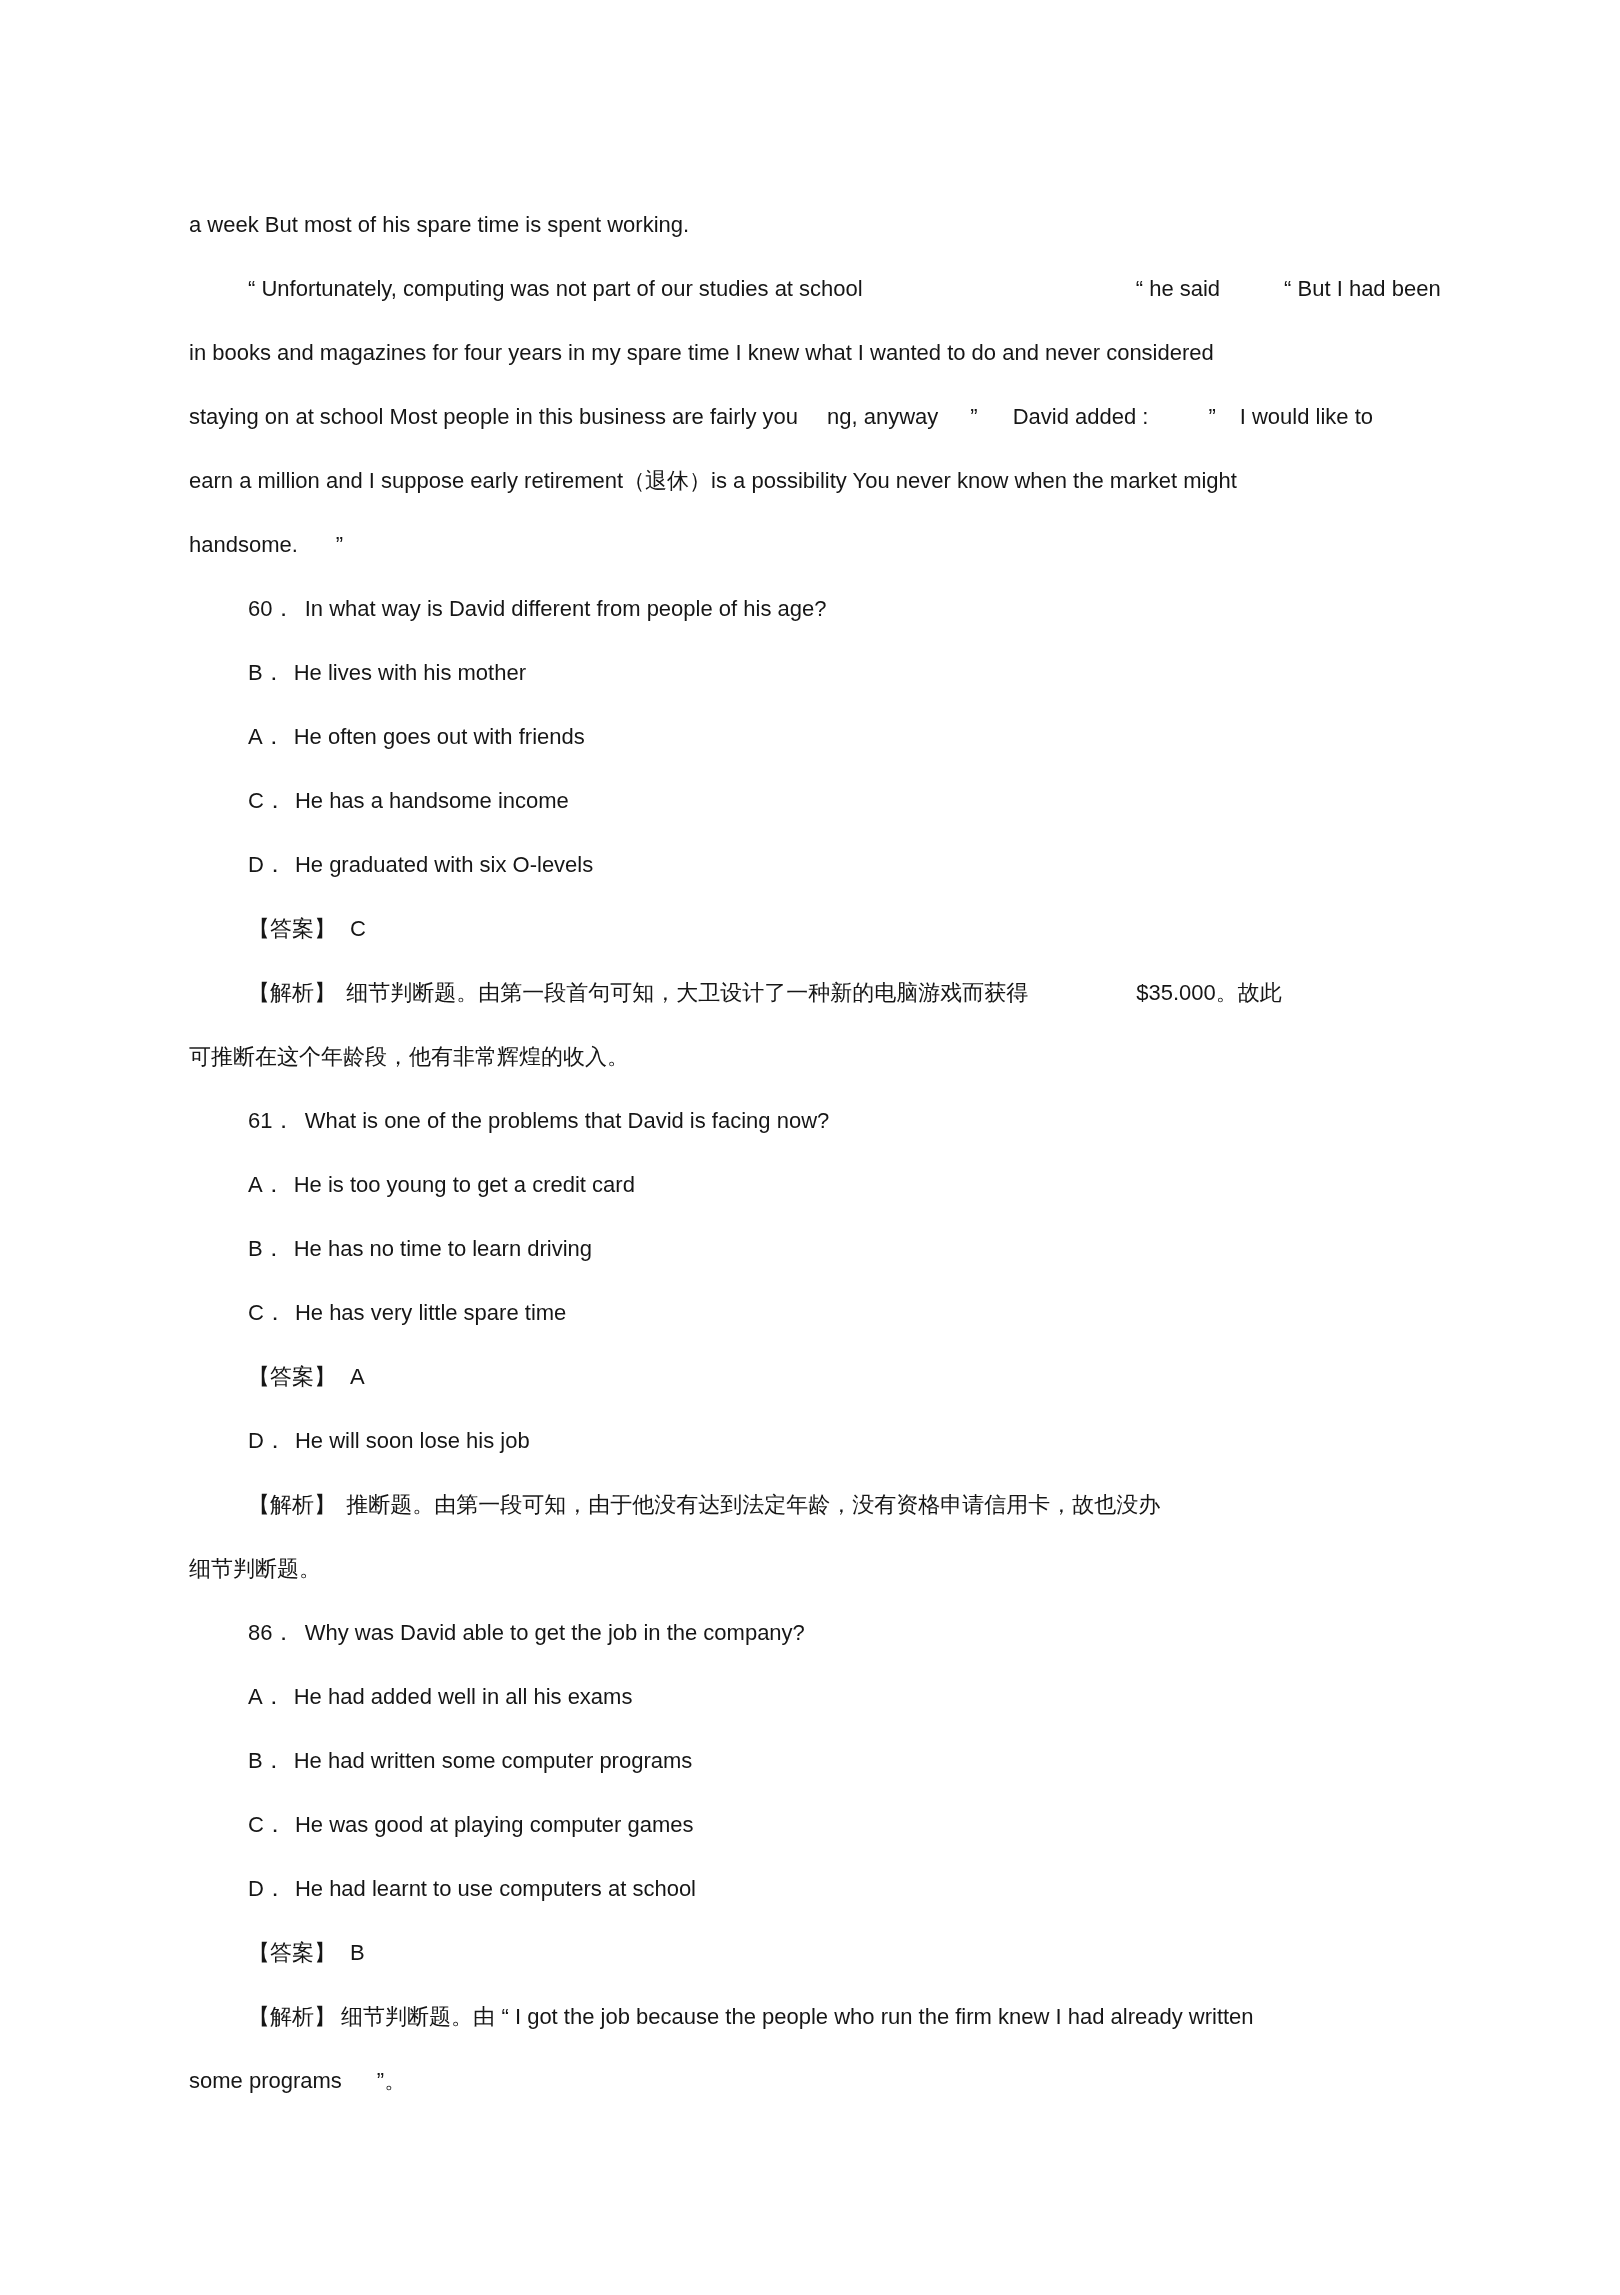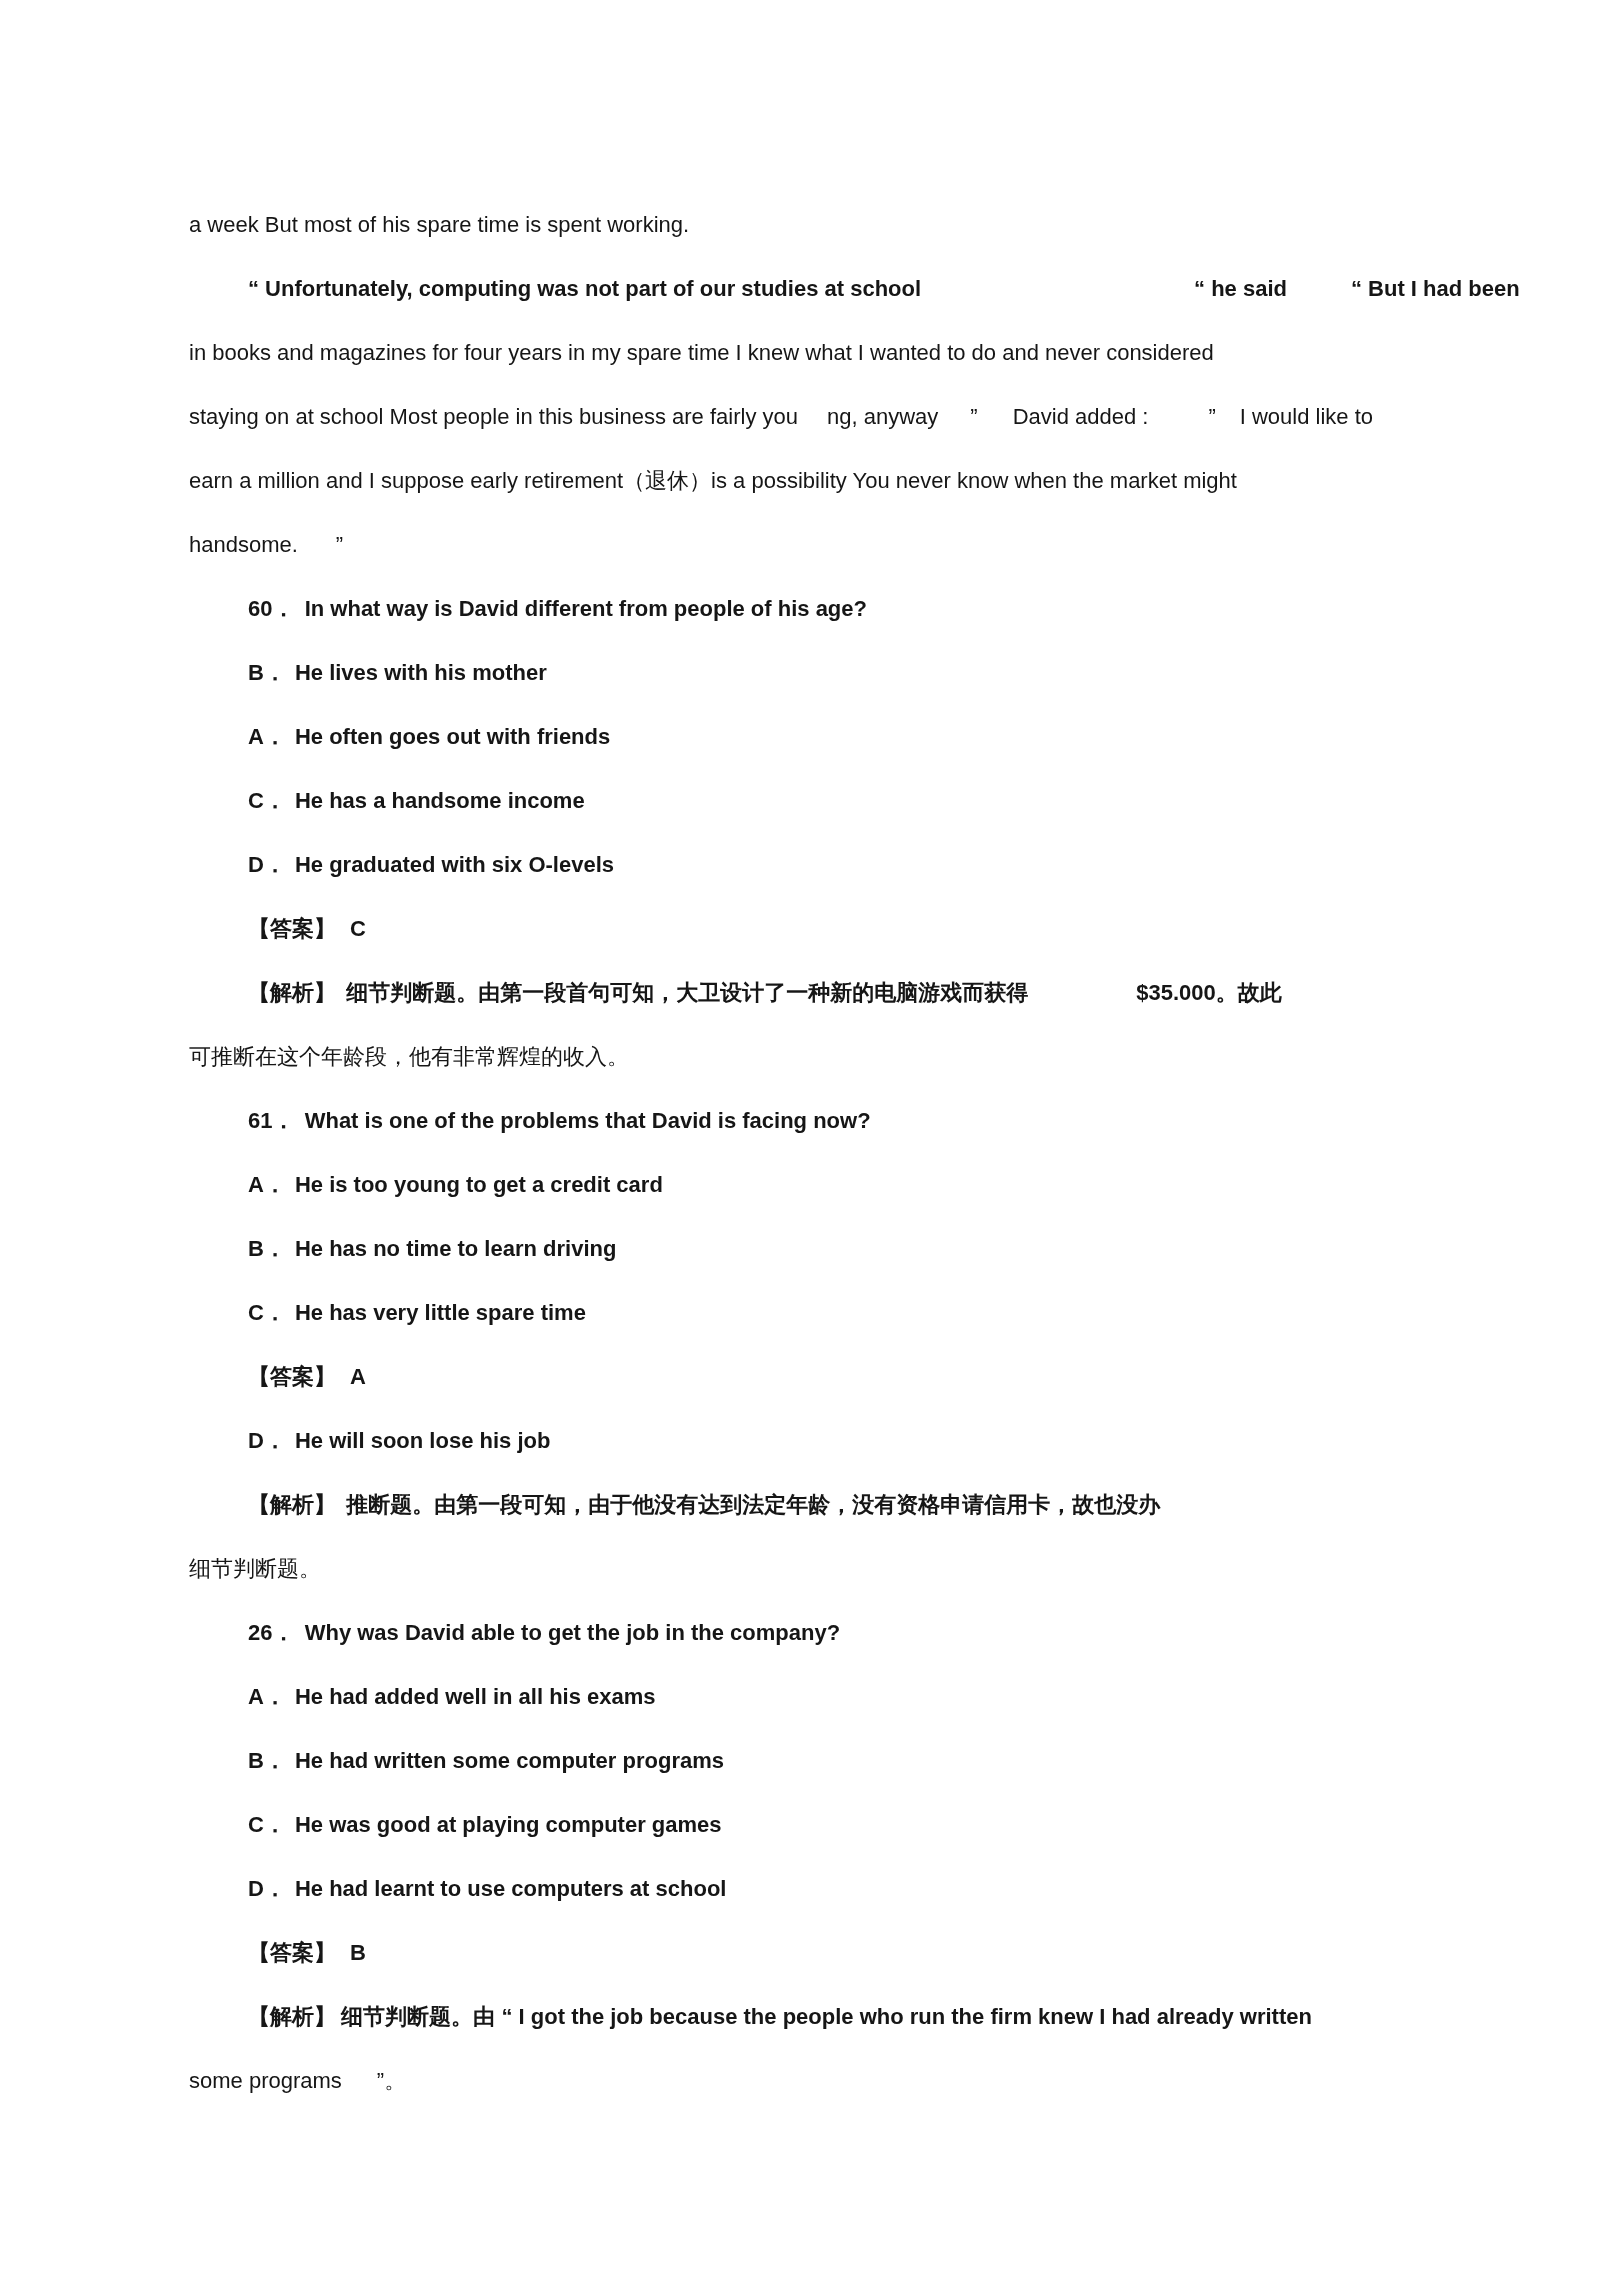--- a/index.html
+++ b/index.html
@@ -18,21 +18,20 @@
   .doc {
     padding: 193px 0 0 189px;
   }
   .line {
     height: 64px;
     line-height: 64px;
     white-space: nowrap;
   }
   .indent {
     padding-left: 59px;
-    font-weight: bold;
   }
   .gap {
     display: inline-block;
     height: 0.6px;
     vertical-align: baseline;
   }
   .seg { display: inline; }
 </style>
 </head>
 <body>
@@ -107,21 +106,21 @@
     <span class="seg">D．</span><span class="gap" style="width:9px"></span><span class="seg">He will soon lose his job</span>
   </div>
   <div class="line indent">
     <span class="seg">【解析】</span><span class="gap" style="width:10.2px"></span><span class="seg">推断题。由第一段可知，由于他没有达到法定年龄，没有资格申请信用卡，故也没办</span>
   </div>
   <div class="line">
     <span class="seg">细节判断题。</span>
   </div>
 
   <div class="line indent">
-    <span class="seg">26．</span><span class="gap" style="width:10.2px"></span><span class="seg">Why was David able to get the job in the company?</span>
+    <span class="seg">86．</span><span class="gap" style="width:10.2px"></span><span class="seg">Why was David able to get the job in the company?</span>
   </div>
   <div class="line indent">
     <span class="seg">A．</span><span class="gap" style="width:9px"></span><span class="seg">He had added well in all his exams</span>
   </div>
   <div class="line indent">
     <span class="seg">B．</span><span class="gap" style="width:9px"></span><span class="seg">He had written some computer programs</span>
   </div>
   <div class="line indent">
     <span class="seg">C．</span><span class="gap" style="width:9px"></span><span class="seg">He was good at playing computer games</span>
   </div>

